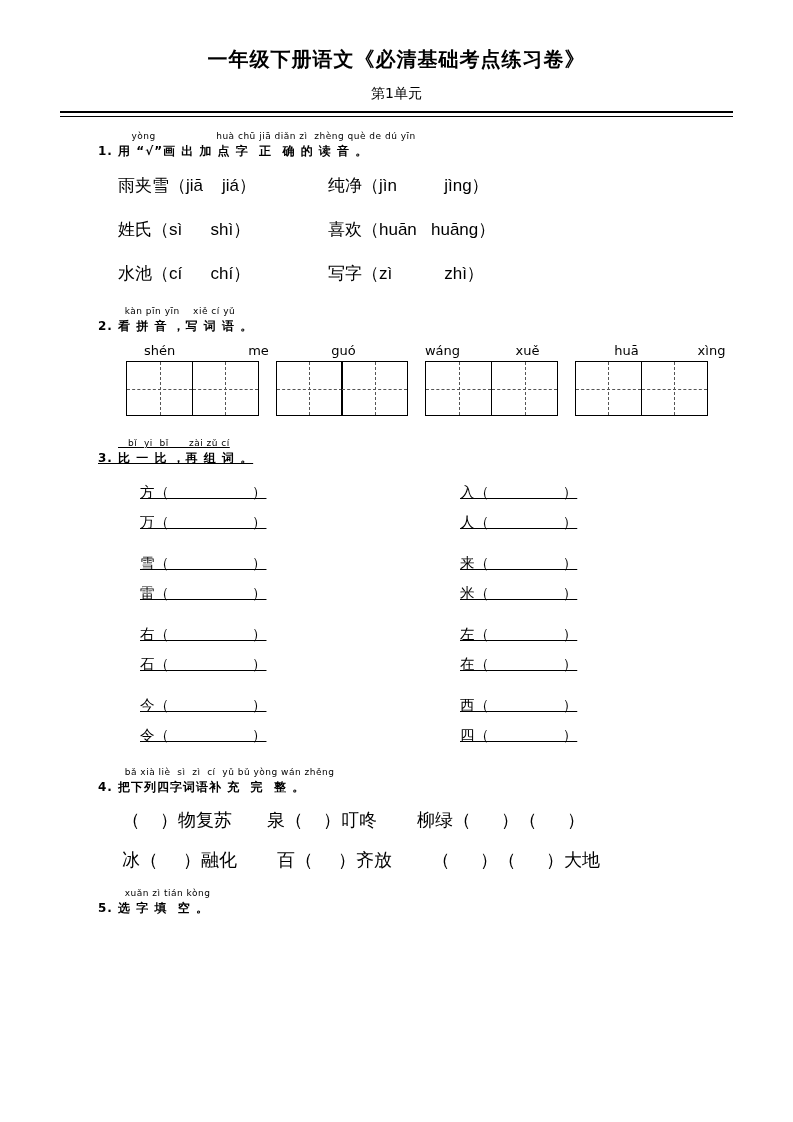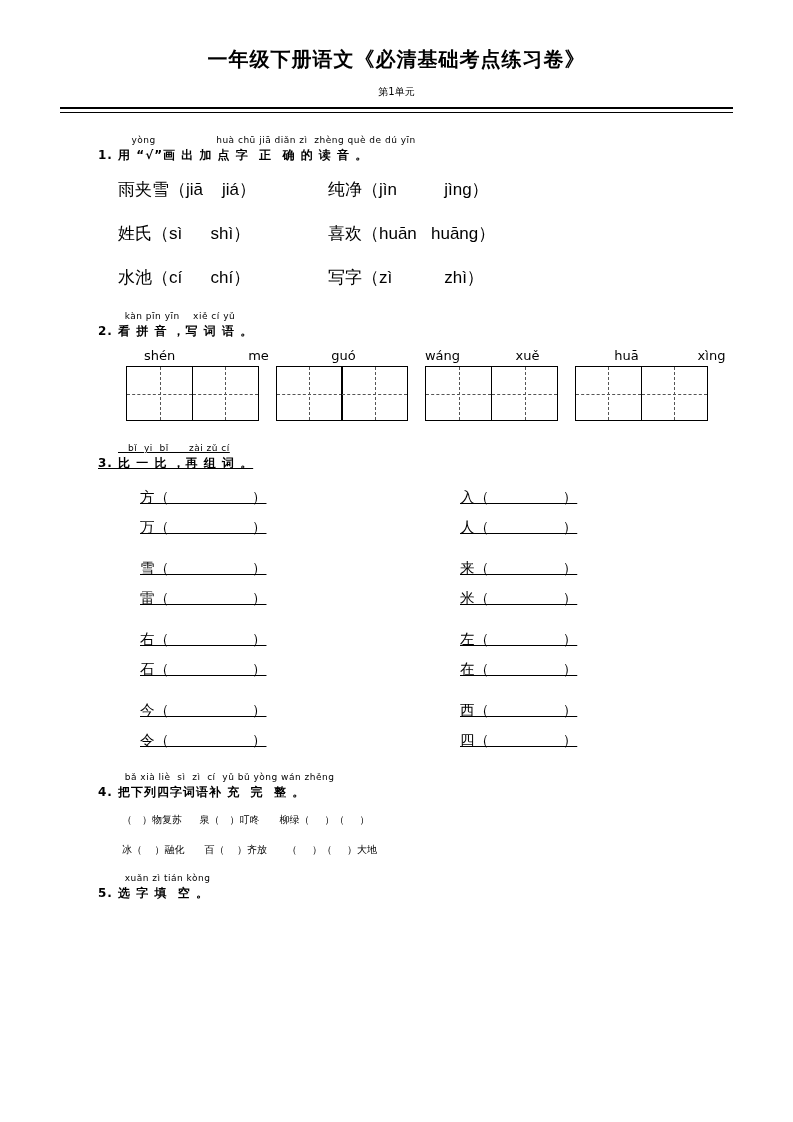--- a/index.html
+++ b/index.html
@@ -28,33 +28,33 @@
     text-align: center;
     font-family: Liberation Sans, sans-serif;
     font-weight: bold;
     font-size: 20px;
     letter-spacing: 1px;
     margin-top: 46px;
   }
   .doc-subtitle {
     text-align: center;
     font-family: "DejaVu Sans", sans-serif;
-    font-size: 10px;
+    font-size: 14px;
     margin-top: 12px;
   }
   .rule {
     margin-top: 8px;
     border-top: 2px solid #000;
     border-bottom: 1px solid #000;
     height: 3px;
     width: 100%;
   }
 
   
-  .qblock { margin-top: 22px; position: relative; }
+  .qblock { margin-top: 14px; position: relative; }
   .pinyin-line {
     font-family: "DejaVu Sans", sans-serif;
     font-size: 9px;
     letter-spacing: 0.5px;
     margin-left: 58px;
     height: 12px;
     white-space: pre;
   }
   .q-head {
     font-family: "DejaVu Sans", sans-serif;
@@ -114,22 +114,22 @@
     font-family: "DejaVu Sans", sans-serif;
     font-size: 14.5px;
     margin-bottom: 11px;
   }
   .q3-left { width: 320px; white-space: pre; }
   .q3-right { white-space: pre; }
 
   
   .q4-rows { margin-top: 12px; margin-left: 62px; }
   .q4-row {
-    font-family: Liberation Serif, serif;
-    font-size: 10px;
+    font-family: Liberation Sans, sans-serif;
+    font-size: 18px;
     margin-bottom: 16px;
     white-space: pre;
   }
 
   
   .q5 { margin-top: 12px; }
 </style>
 </head>
 <body>
 

